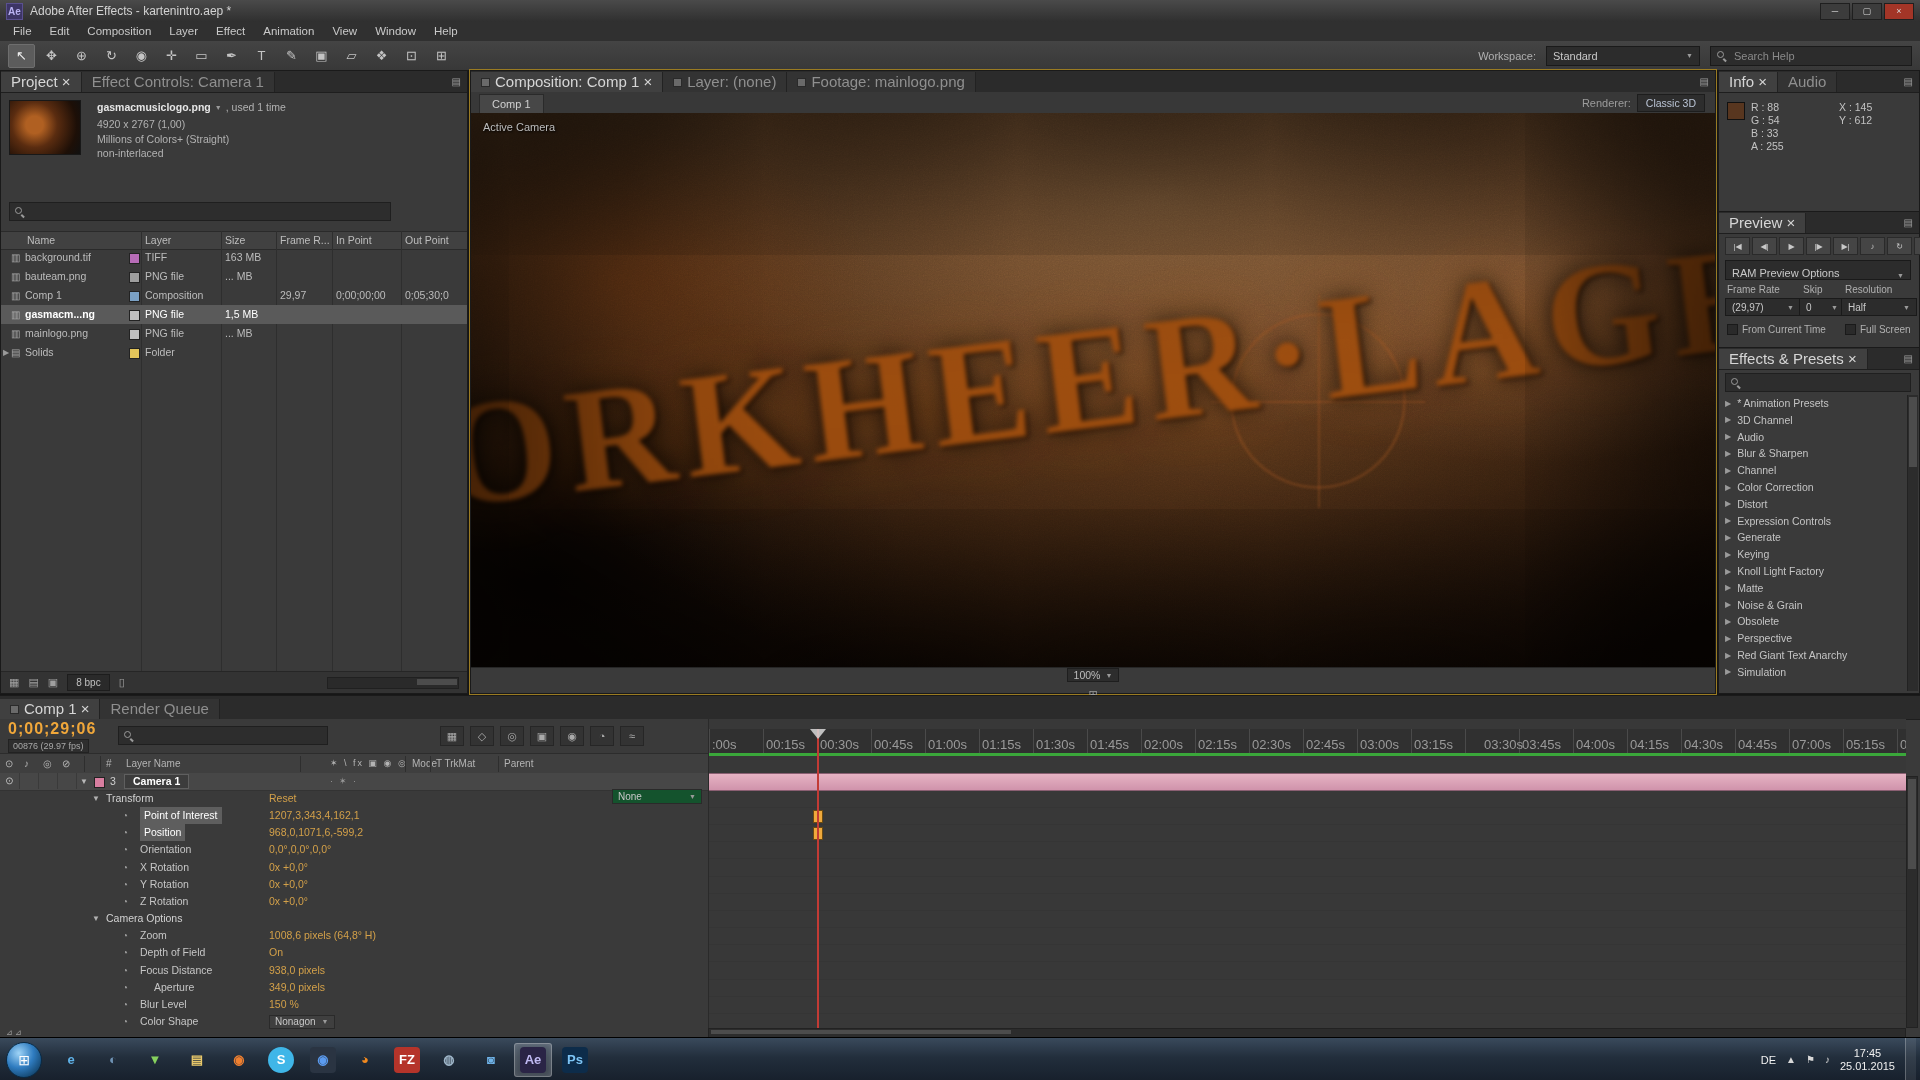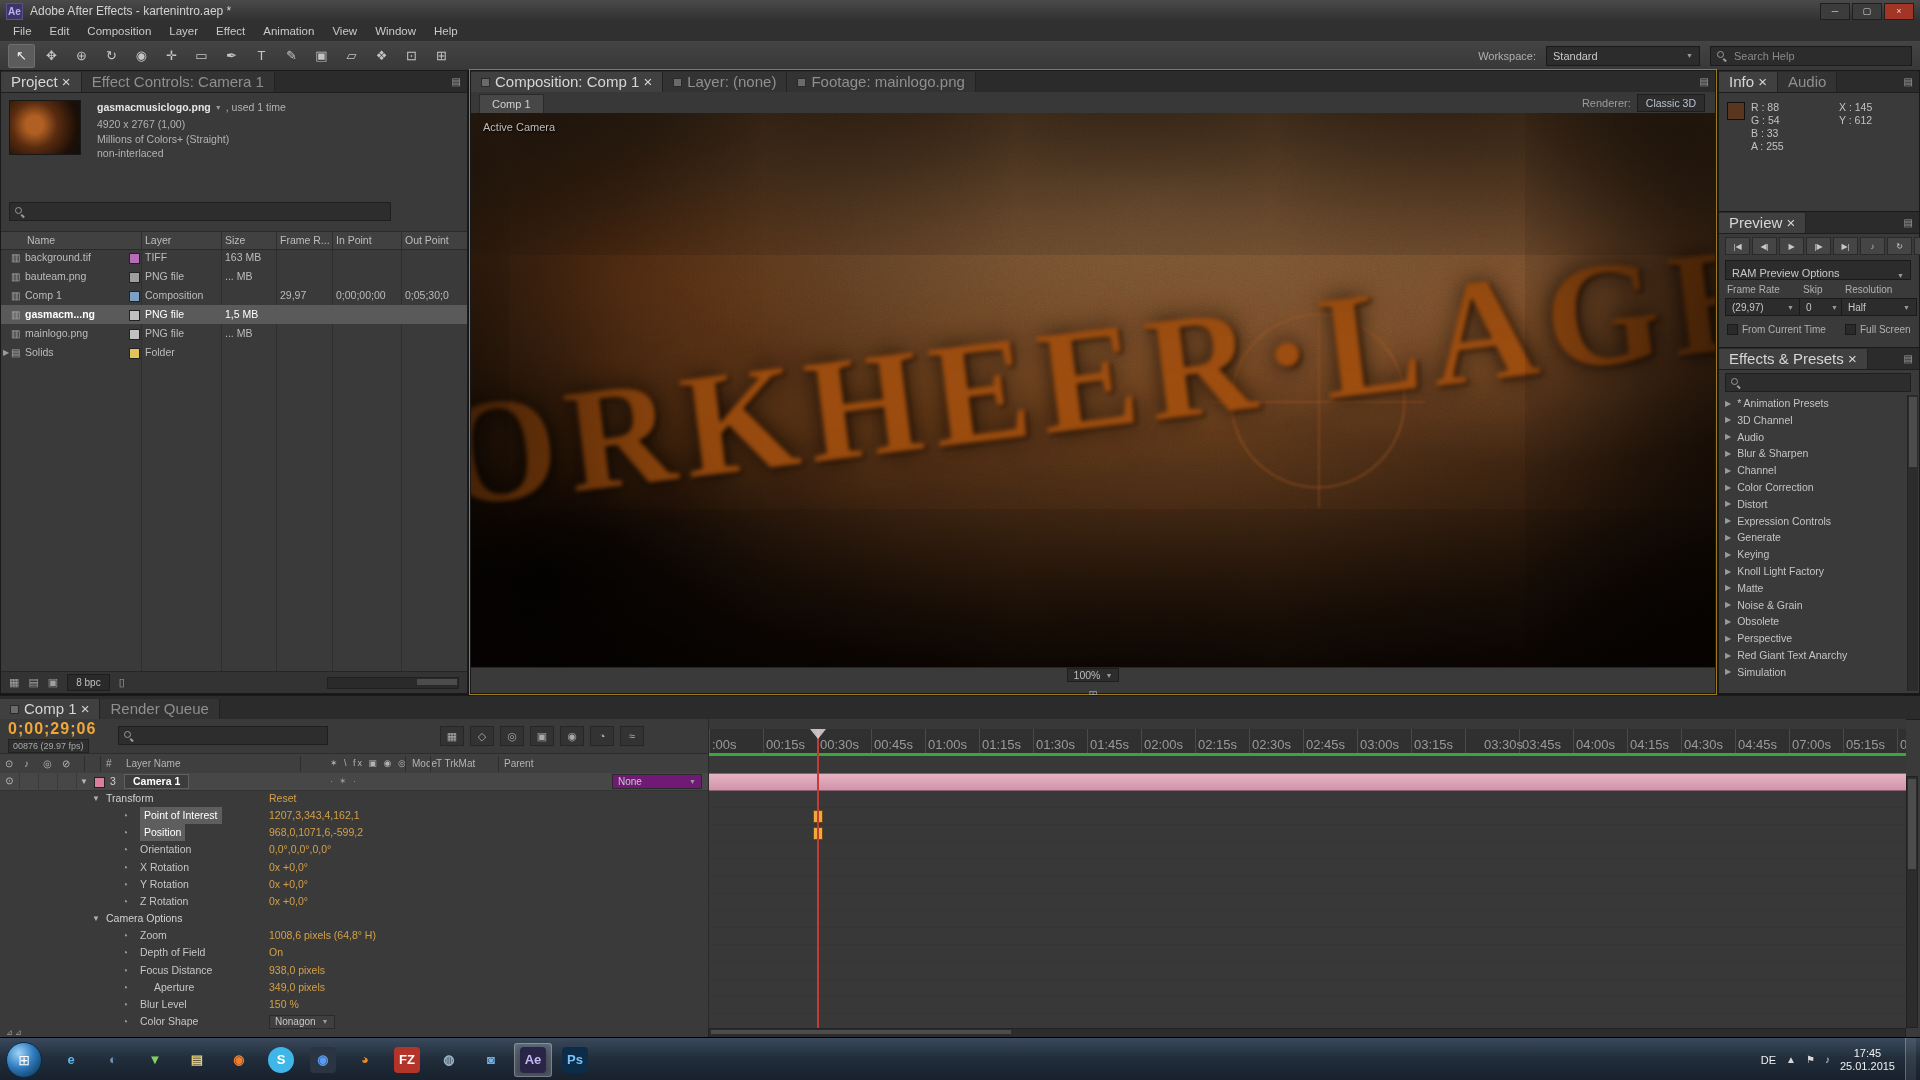--- a/index.html
+++ b/index.html
@@ -167,21 +167,21 @@
   .layer-row{position:absolute;left:0;top:77px;height:17px;width:708px;background:#474747;border-bottom:1px solid #333;
     font-size:10.5px;}
   .av-cell{position:absolute;top:0;width:19px;height:16px;border-right:1px solid #3a3a3a;color:#c0c0c0;text-align:center;
     line-height:16px;font-size:10px;}
   .lr-tri{position:absolute;left:80px;top:0;line-height:17px;font-size:8px;color:#b8b8b8;}
   .lr-chip{position:absolute;left:94px;top:4px;width:9px;height:9px;background:#d87ea0;border:1px solid #222;}
   .lr-idx{position:absolute;left:110px;line-height:17px;color:#d0d0d0;}
   .lr-name{position:absolute;left:124px;top:1px;height:13px;line-height:13px;padding:0 8px;background:#3c3c3c;
     border:1px solid #5f5f5f;color:#fff;font-weight:bold;font-size:10.5px;}
   .lr-sw{position:absolute;left:330px;line-height:17px;color:#9a9a9a;font-size:9px;letter-spacing:2px;}
-  .lr-parent{position:absolute;left:612px;top:1px;width:78px;height:13px;background:#701a75;border:1px solid #2a2a2a;
+  .lr-parent{position:absolute;left:612px;top:16px;width:78px;height:13px;background:#14532d;border:1px solid #2a2a2a;
     display:flex;align-items:center;gap:4px;padding:0 5px;font-size:10px;color:#c8c8c8;}
   #prop-rows{position:absolute;left:0;top:94px;width:708px;bottom:8px;overflow:hidden;}
   .trow{position:absolute;left:0;right:0;height:17px;font-size:10.5px;}
   .tw{position:absolute;top:0;line-height:17px;white-space:nowrap;}
   .tri2{font-size:8px;color:#b0b0b0;}
   .stopwatch{font-size:10px;color:#9a9a9a;}
   .pname{color:#c6c6c6;}
   .pname.grp{color:#d2d2d2;}
   .pname.hl{background:#5e5e5e;color:#fff;padding:0 4px;}
   .pval{color:#d3a049;}

